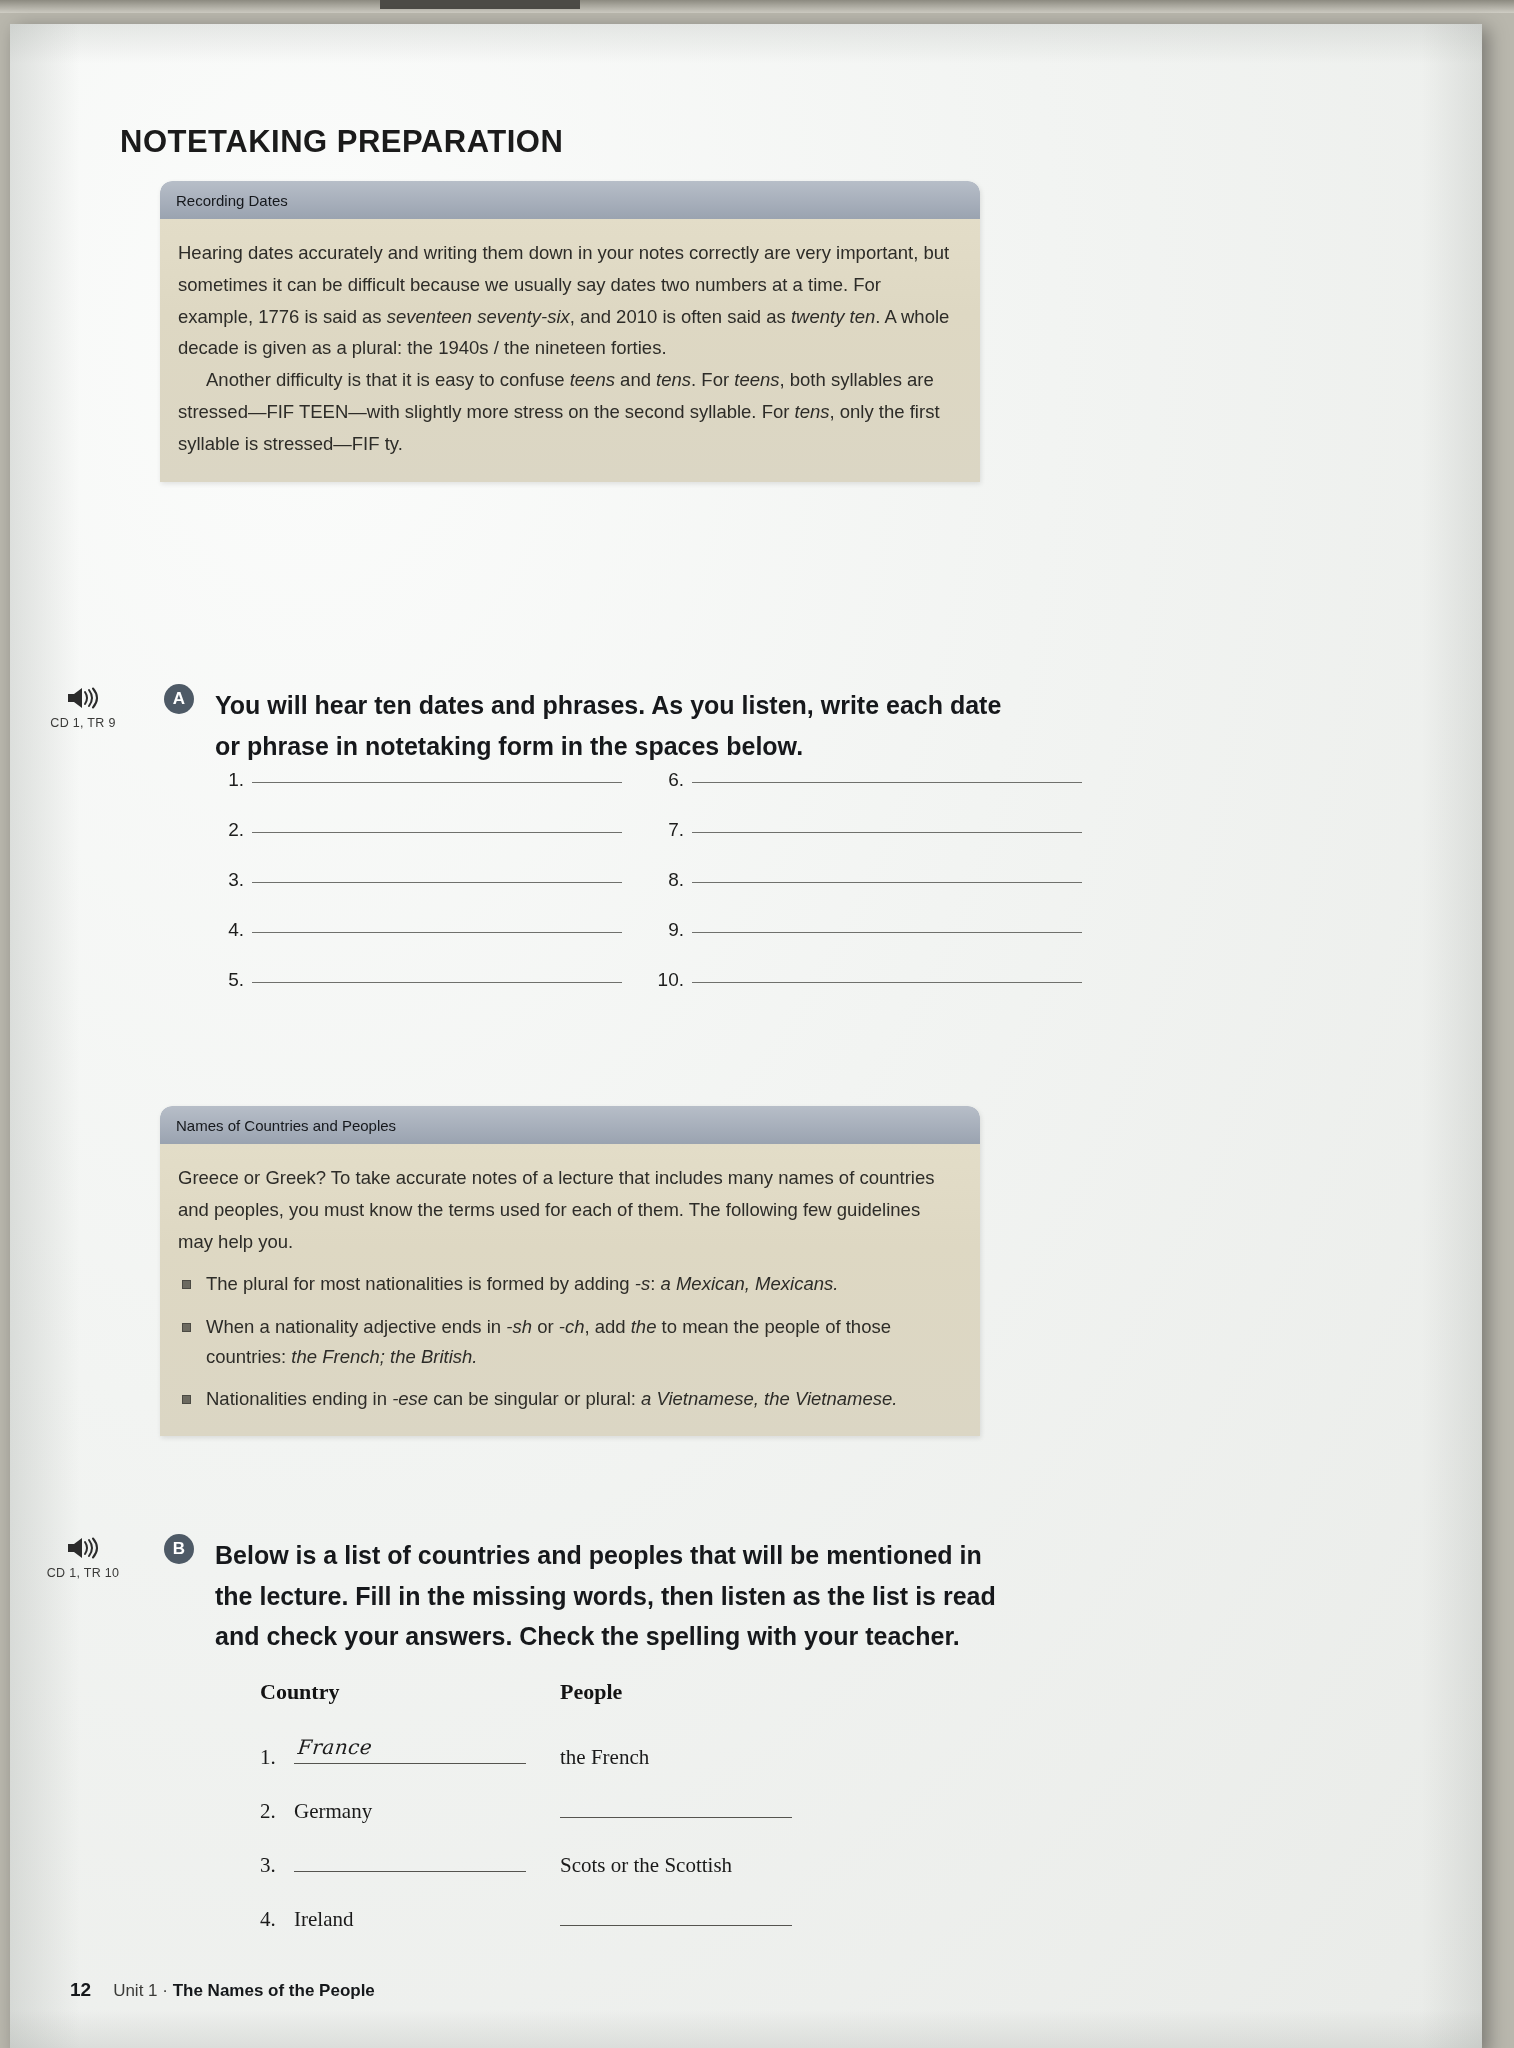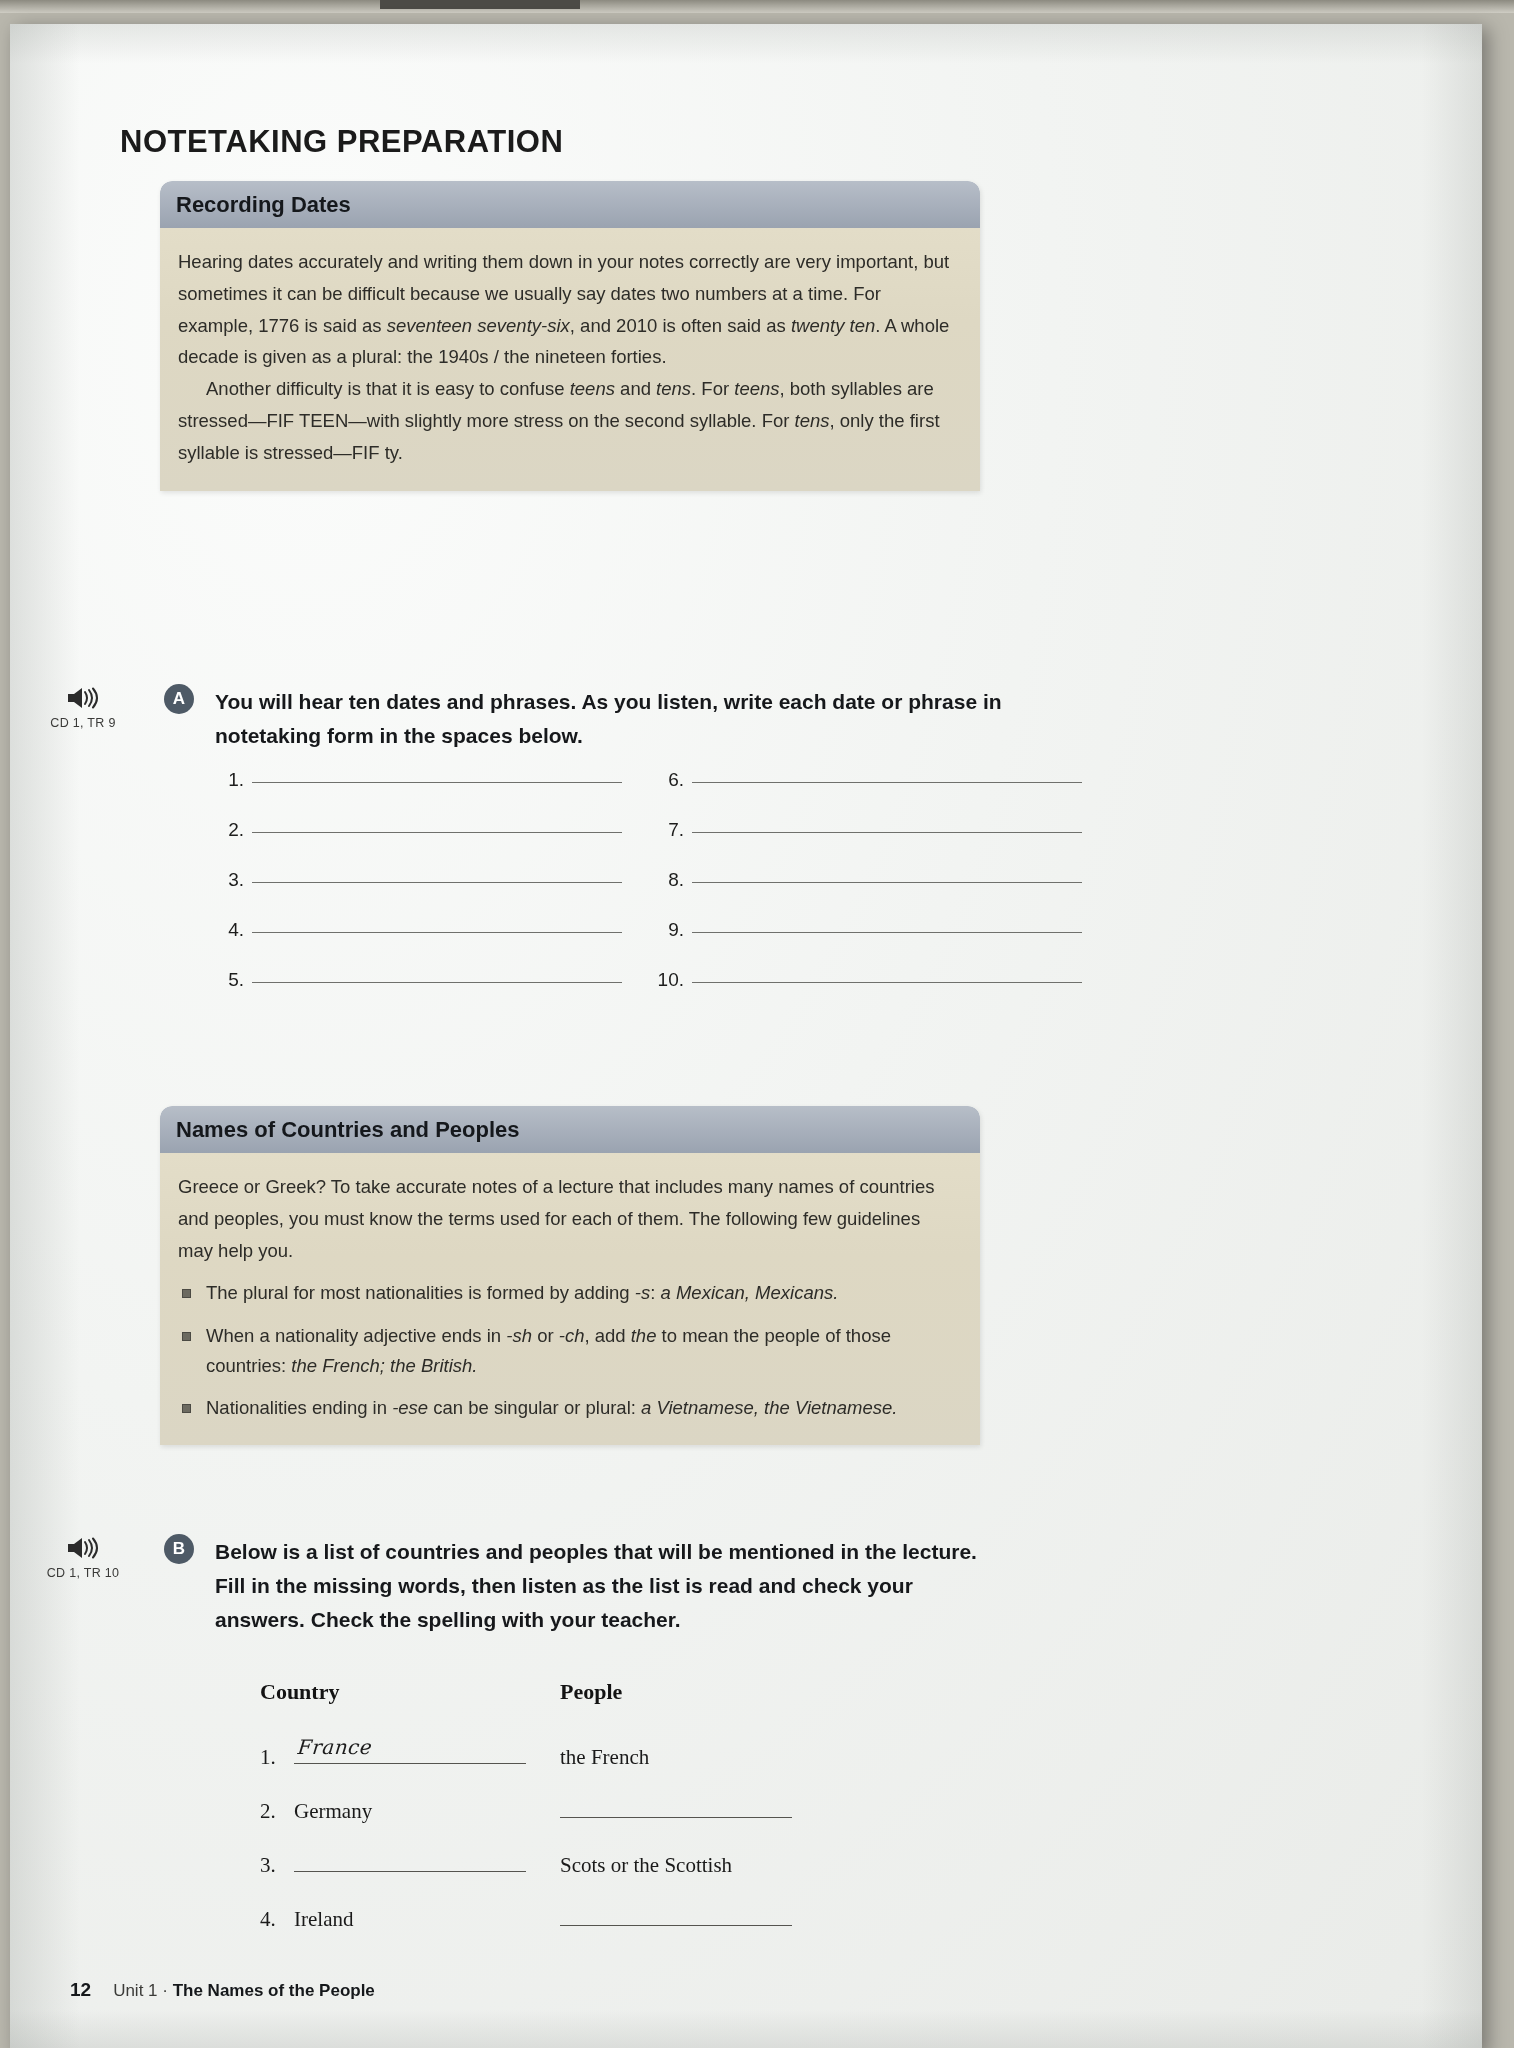--- a/index.html
+++ b/index.html
@@ -75,22 +75,22 @@
   .info-box {
     position: absolute;
     width: 820px;
     border-radius: 12px 12px 0 0;
     overflow: hidden;
     box-shadow: 1px 2px 5px rgba(0,0,0,0.10);
   }
   .info-box .box-head {
     background: linear-gradient(to bottom, #b7bec8 0%, #a7afbb 55%, #9aa3b0 100%);
     padding: 11px 16px 10px 16px;
-    font-size: 22px;
-    font-weight: bold;
+    font-size: 15px;
+    font-weight: normal;
     color: #15181c;
     border-radius: 12px 12px 0 0;
   }
   .info-box .box-body {
     background: linear-gradient(to bottom, #e3ddc8 0%, #ded8c3 35%, #dbd6c4 100%);
     padding: 18px 24px 22px 18px;
     font-size: 18.5px;
     line-height: 1.72;
     color: #2d2c28;
   }
@@ -149,21 +149,21 @@
     border-radius: 50%;
     background: #4e5a66;
     color: #fff;
     font-size: 17px;
     font-weight: bold;
     line-height: 30px;
     text-align: center;
   }
   .ex-text {
     position: absolute;
-    font-size: 21px;
+    font-size: 25px;
     font-weight: bold;
     line-height: 1.62;
     color: #16181b;
     width: 790px;
   }
 
   
   .blanks {
     position: absolute;
     width: 1130px;

